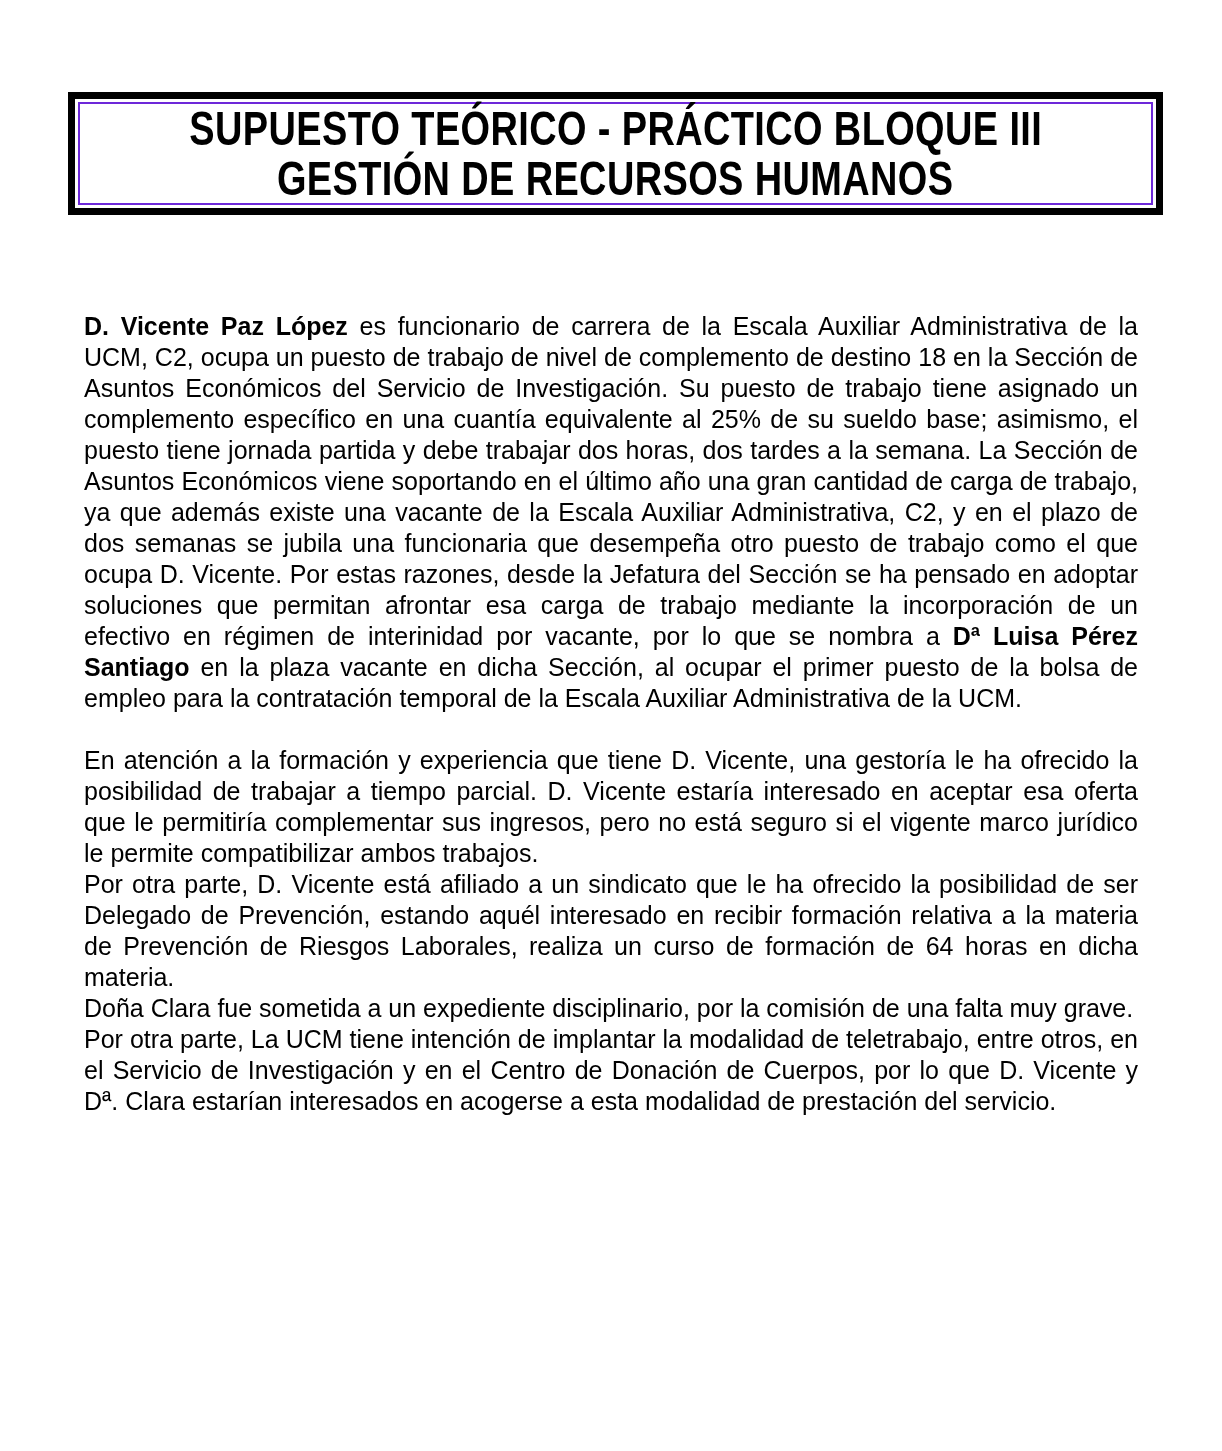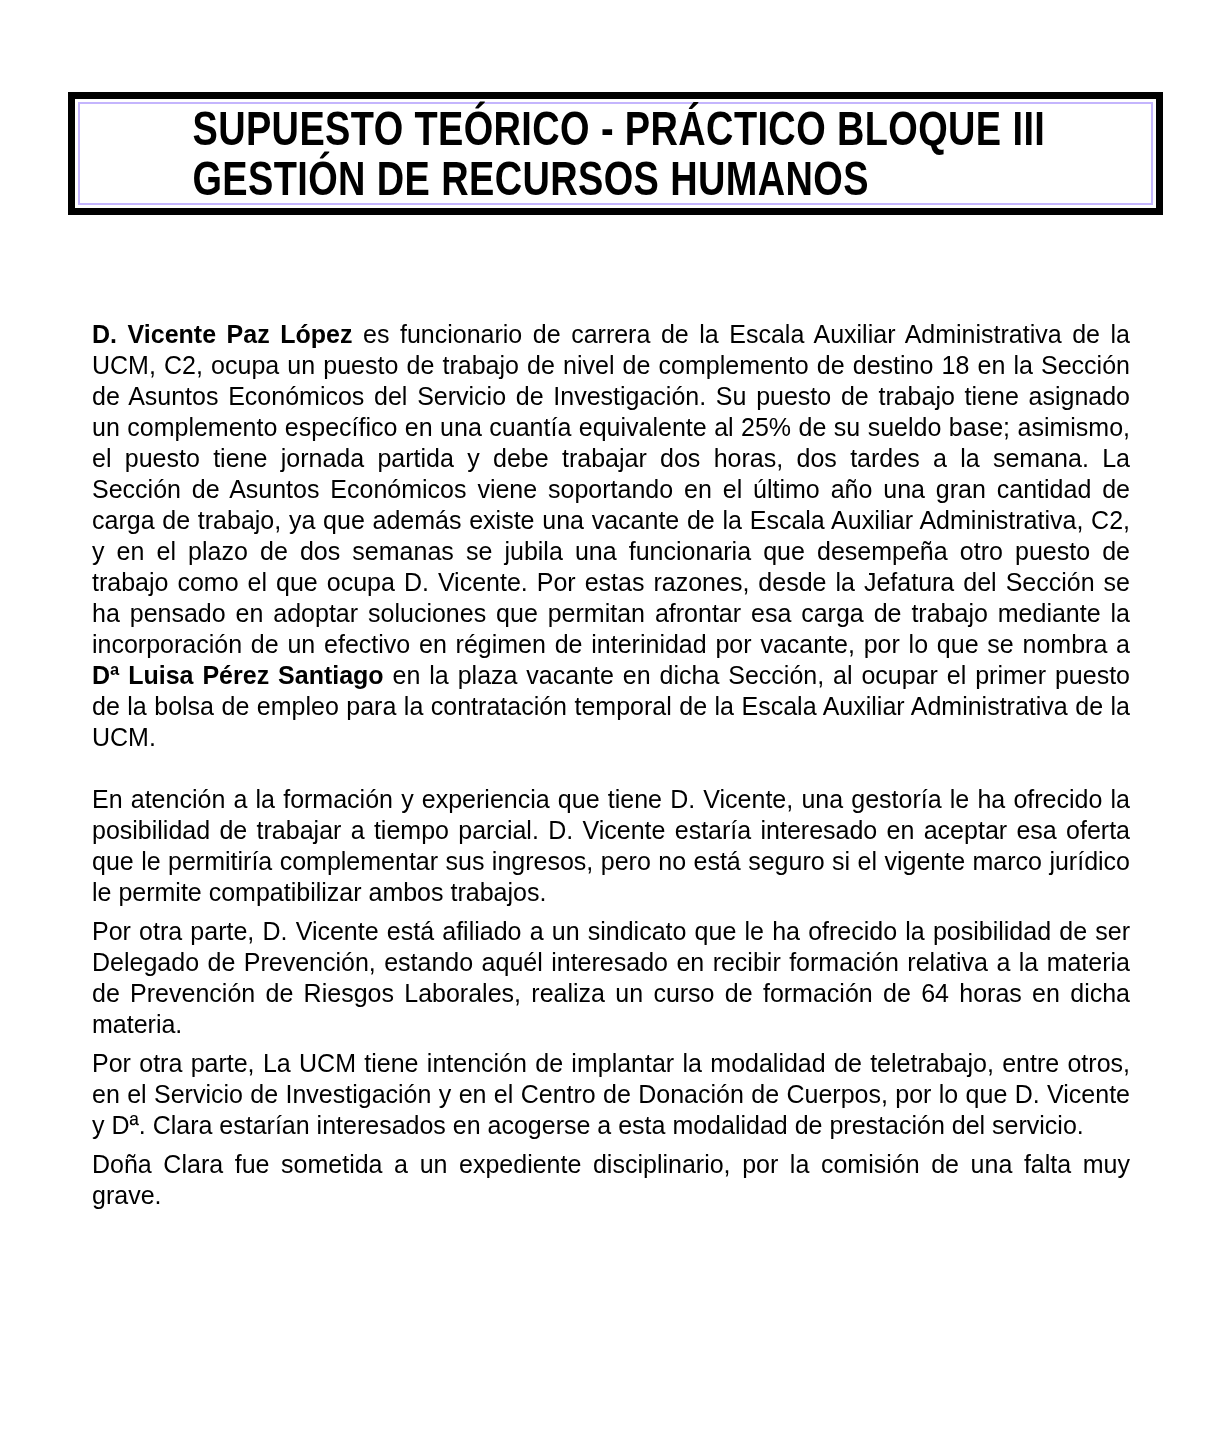--- a/index.html
+++ b/index.html
@@ -23,23 +23,24 @@
     height: 123px;
     box-sizing: border-box;
     border: 7px solid #000000;
     background: #ffffff;
   }
   .title-box-inner {
     box-sizing: border-box;
     width: calc(100% - 6px);
     height: calc(100% - 6px);
     margin: 3px;
-    border: 2px solid #c4b5fd;
+    border: 2px solid #6d28d9;
     display: flex;
     flex-direction: column;
+    align-items: center;
     justify-content: center;
   }
   .title-line {
     font-weight: bold;
     font-size: 48px;
     line-height: 50px;
     white-space: nowrap;
     letter-spacing: 0.5px;
     transform: scaleX(0.79);
     transform-origin: 50% 50%;
@@ -48,37 +49,37 @@
   
   .content {
     position: absolute;
     left: 84px;
     top: 311px;
     width: 1054px;
     font-size: 25px;
     line-height: 31px;
     text-align: justify;
   }
-  .content p { margin: 8px; }
+  .content p { margin: 0; }
   .content p.gap { margin-top: 31px; }
   .b { font-weight: bold; }
 </style>
 </head>
 <body>
 
 <div class="page">
 
   <div class="title-box">
     <div class="title-box-inner">
       <div class="title-line">SUPUESTO TEÓRICO - PRÁCTICO BLOQUE III</div>
       <div class="title-line">GESTIÓN DE RECURSOS HUMANOS</div>
     </div>
   </div>
 
   <div class="content">
     <p><span class="b">D. Vicente Paz López</span><span> es funcionario de carrera de la Escala Auxiliar Administrativa de la UCM, C2, ocupa un puesto de trabajo de nivel de complemento de destino 18 en la Sección de Asuntos Económicos del Servicio de Investigación. Su puesto de trabajo tiene asignado un complemento específico en una cuantía equivalente al 25% de su sueldo base; asimismo, el puesto tiene jornada partida y debe trabajar dos horas, dos tardes a la semana. La Sección de Asuntos Económicos viene soportando en el último año una gran cantidad de carga de trabajo, ya que además existe una vacante de la Escala Auxiliar Administrativa, C2, y en el plazo de dos semanas se jubila una funcionaria que desempeña otro puesto de trabajo como el que ocupa D. Vicente. Por estas razones, desde la Jefatura del Sección se ha pensado en adoptar soluciones que permitan afrontar esa carga de trabajo mediante la incorporación de un efectivo en régimen de interinidad por vacante, por lo que se nombra a </span><span class="b">Dª Luisa Pérez Santiago</span><span> en la plaza vacante en dicha Sección, al ocupar el primer puesto de la bolsa de empleo para la contratación temporal de la Escala Auxiliar Administrativa de la UCM.</span></p>
     <p class="gap"><span>En atención a la formación y experiencia que tiene D. Vicente, una gestoría le ha ofrecido la posibilidad de trabajar a tiempo parcial. D. Vicente estaría interesado en aceptar esa oferta que le permitiría complementar sus ingresos, pero no está seguro si el vigente marco jurídico le permite compatibilizar ambos trabajos.</span></p>
     <p><span>Por otra parte, D. Vicente está afiliado a un sindicato que le ha ofrecido la posibilidad de ser Delegado de Prevención, estando aquél interesado en recibir formación relativa a la materia de Prevención de Riesgos Laborales, realiza un curso de formación de 64 horas en dicha materia.</span></p>
+    <p><span>Doña Clara fue sometida a un expediente disciplinario, por la comisión de una falta muy grave.</span></p>
     <p><span>Por otra parte, La UCM tiene intención de implantar la modalidad de teletrabajo, entre otros, en el Servicio de Investigación y en el Centro de Donación de Cuerpos, por lo que D. Vicente y Dª. Clara estarían interesados en acogerse a esta modalidad de prestación del servicio.</span></p>
-    <p><span>Doña Clara fue sometida a un expediente disciplinario, por la comisión de una falta muy grave.</span></p>
   </div>
 
 </div>
 
 </body></html>

